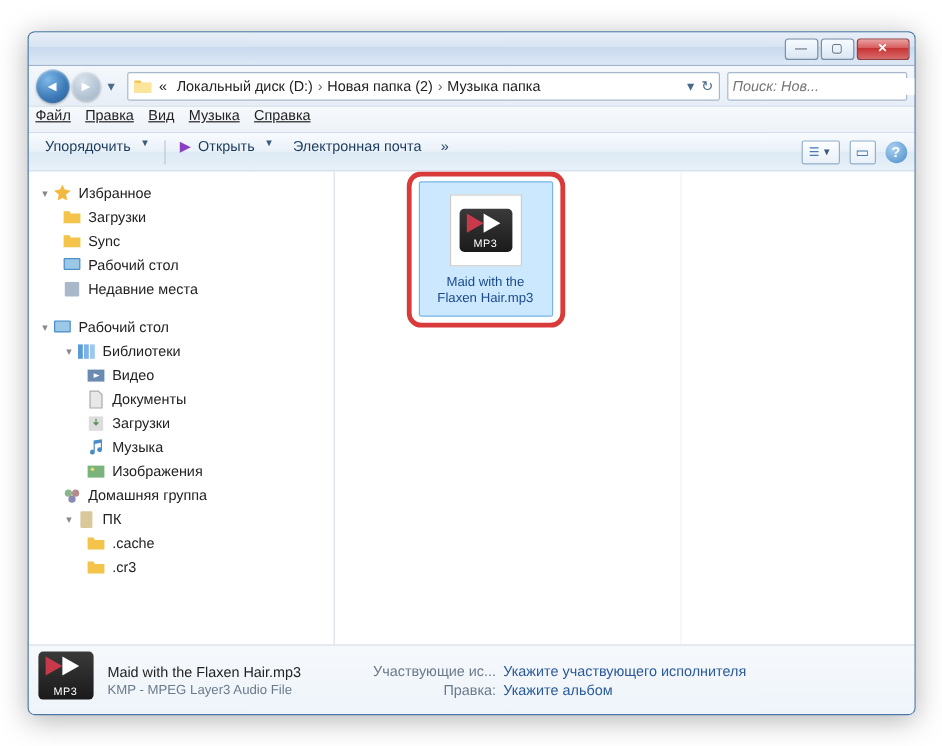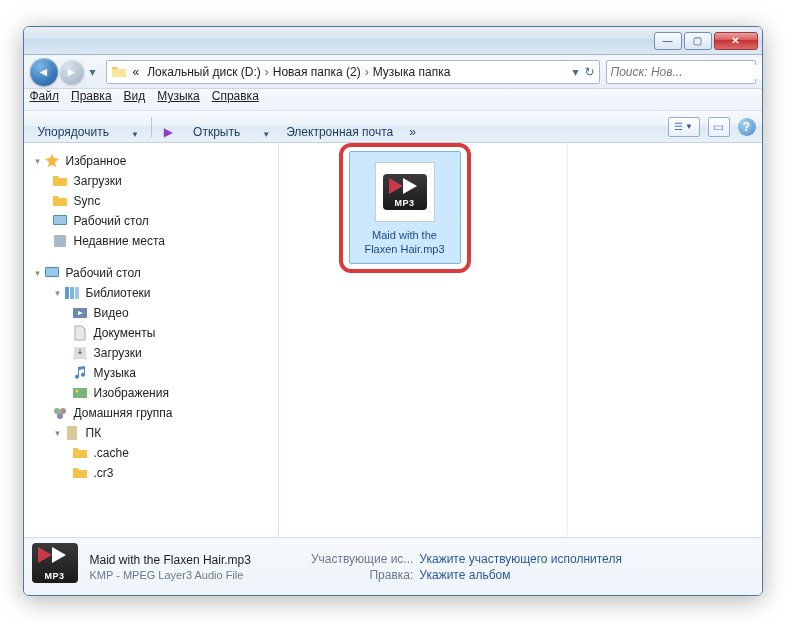--- a/index.html
+++ b/index.html
@@ -19,41 +19,41 @@
 .addr-icon{width:16px;height:16px;margin-right:2px}
 .crumb{padding:0 4px;color:#222;cursor:pointer}
 .crumb-sep{color:#666}
 .addr-tail{margin-left:auto;display:flex;align-items:center;gap:6px;color:#4a6a8c}
 .searchbox{width:150px;height:24px;border:1px solid #a8b8cc;background:#fff;border-radius:2px;display:flex;align-items:center;padding:0 4px}
 .searchbox input{border:none;outline:none;flex:1;font-style:italic;color:#888;font-size:12px}
 .menubar{height:22px;background:linear-gradient(#f6f9fc,#eef3f9);display:flex;align-items:flex-start;padding:0 6px;border-bottom:1px solid #d4dde8;gap:12px}
 .menu-item{color:#222;cursor:pointer}
 .menu-item u{text-decoration:underline}
 .toolbar{height:32px;background:linear-gradient(#f8fbff,#e9f1f8 49%,#dde9f4 50%,#e8f1f9);display:flex;align-items:center;padding:0 6px;border-bottom:1px solid #c2d2e2}
-.tl-btn{height:24px;padding:0 8px;display:flex;align-items:flex-end;gap:20px;color:#1a3a5c;cursor:pointer;border-radius:2px}
+.tl-btn{height:24px;padding:0 8px;display:flex;align-items:flex-start;gap:6px;color:#1a3a5c;cursor:pointer;border-radius:2px}
 .tl-dd{font-size:8px;color:#3a5a7c;margin-left:2px}
 .tl-play{color:#8a3fc4;font-size:12px}
 .tl-sep{width:1px;height:20px;background:#b8c8d8;margin:0 4px}
 .tl-right{margin-left:auto;display:flex;align-items:center;gap:8px}
 .tl-view{width:32px;height:20px;border:1px solid #94b0cc;border-radius:2px;display:flex;align-items:center;justify-content:center;background:linear-gradient(#fdfeff,#e8f0f8)}
 .tl-help{width:18px;height:18px;border-radius:50%;background:radial-gradient(circle at 35% 30%,#a8d0f0,#4a8cc8);color:#fff;display:flex;align-items:center;justify-content:center;font-weight:bold;font-size:11px}
 .body-area{flex:1;display:flex;overflow:hidden;background:#fff}
 .sidebar{width:255px;border-right:1px solid #d8e0ea;padding:8px 0;overflow:auto}
 .tree-item{display:flex;align-items:center;height:20px;padding-left:8px;cursor:pointer;color:#222}
 .ti-indent1{padding-left:28px}
 .ti-indent2{padding-left:48px}
 .tree-icon{width:16px;height:16px;margin-right:6px;flex-shrink:0}
 .tree-exp{width:12px;color:#888;font-size:9px;text-align:center}
 .content{flex:1;position:relative;padding:10px}
 .file-tile{position:absolute;left:70px;top:8px;width:112px;padding:6px;background:#cce8ff;border:1px solid #7ab4e8;border-radius:2px;cursor:pointer;text-align:center}
 .file-thumb{width:60px;height:60px;margin:4px auto 6px;background:#fff;border:1px solid #ccc;display:flex;align-items:center;justify-content:center}
 .mp3-badge{width:44px;height:36px;background:linear-gradient(#3a3a3a,#1a1a1a);border-radius:4px;position:relative;display:flex;align-items:flex-end;justify-content:center;padding-bottom:2px}
 .mp3-badge::before{content:"";position:absolute;top:4px;left:6px;width:0;height:0;border-left:14px solid #c83a4a;border-top:8px solid transparent;border-bottom:8px solid transparent}
 .mp3-badge::after{content:"";position:absolute;top:4px;left:20px;width:0;height:0;border-left:14px solid #fff;border-top:8px solid transparent;border-bottom:8px solid transparent}
-.mp3-txt{color:#fff;font-size:9px;font-weight:bold;letter-spacing:.5px}
+.mp3-txt{color:#fff;font-size:9px;font-weight:normal;letter-spacing:.5px}
 .file-name{color:#1a4a8c;font-size:11px;line-height:1.3}
 .highlight-ring{position:absolute;left:60px;top:0;width:132px;height:130px;border:4px solid #d93a3a;border-radius:12px;pointer-events:none}
 .empty-col{width:195px;border-left:1px solid #eef2f6}
 .details{height:58px;border-top:1px solid #d4dde8;background:linear-gradient(#f6f9fc,#eef4fa);display:flex;align-items:center;padding:4px 8px;gap:10px}
 .det-thumb{width:48px;height:48px}
 .det-thumb .mp3-badge{width:46px;height:40px}
 .det-meta{display:flex;flex-direction:column;gap:2px}
 .det-title{color:#222;font-size:12px}
 .det-sub{color:#6a7a8c;font-size:11px}
 .det-fields{margin-left:50px;display:grid;grid-template-columns:auto auto;gap:2px 6px;font-size:11px}

